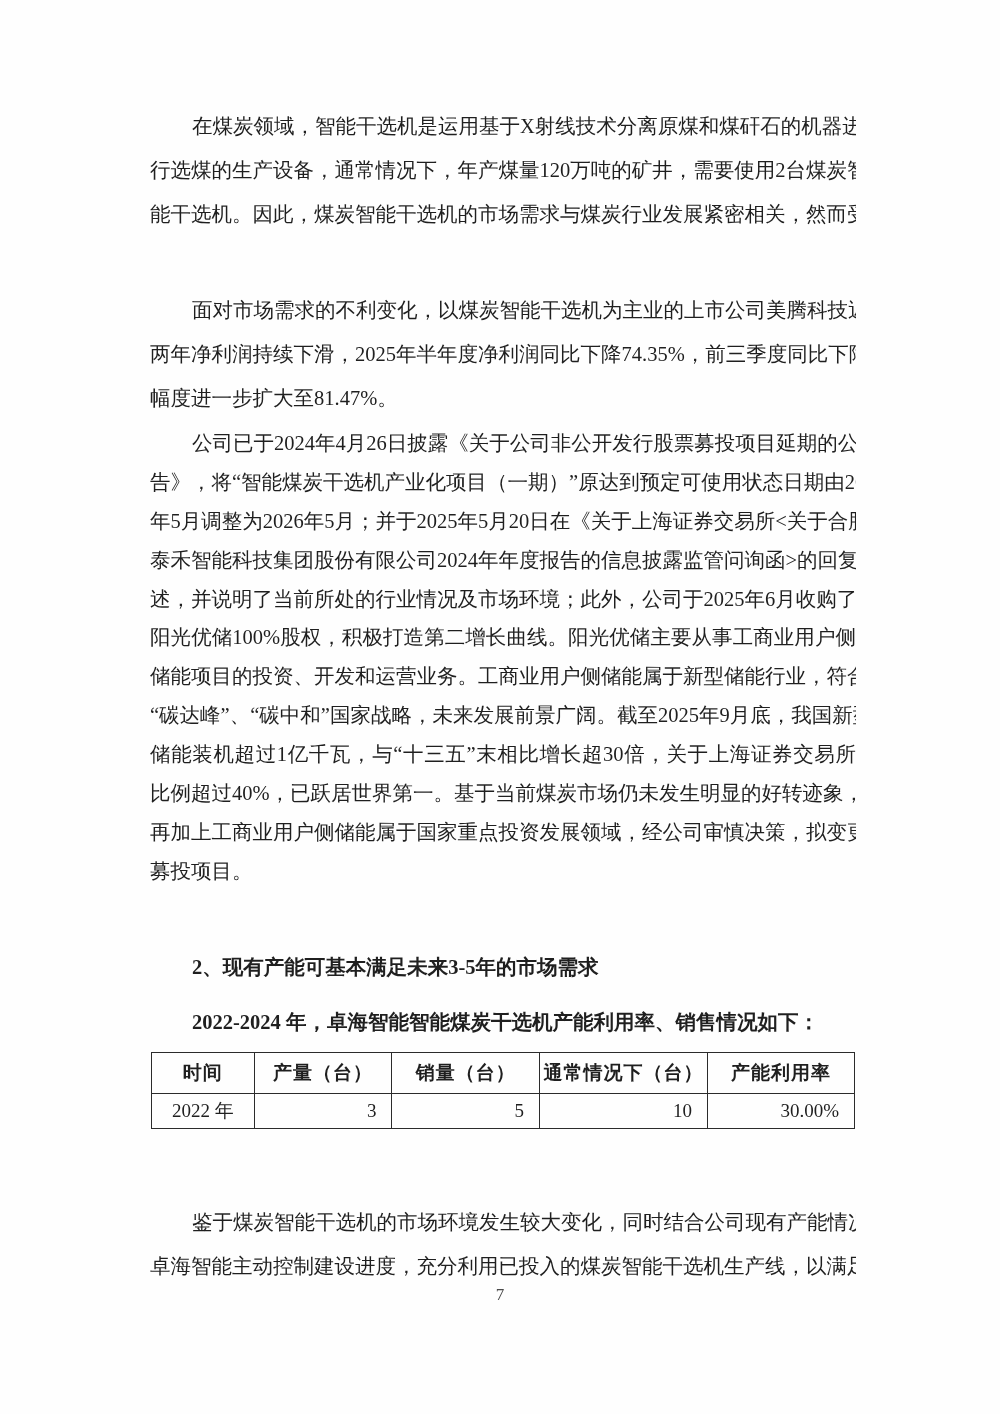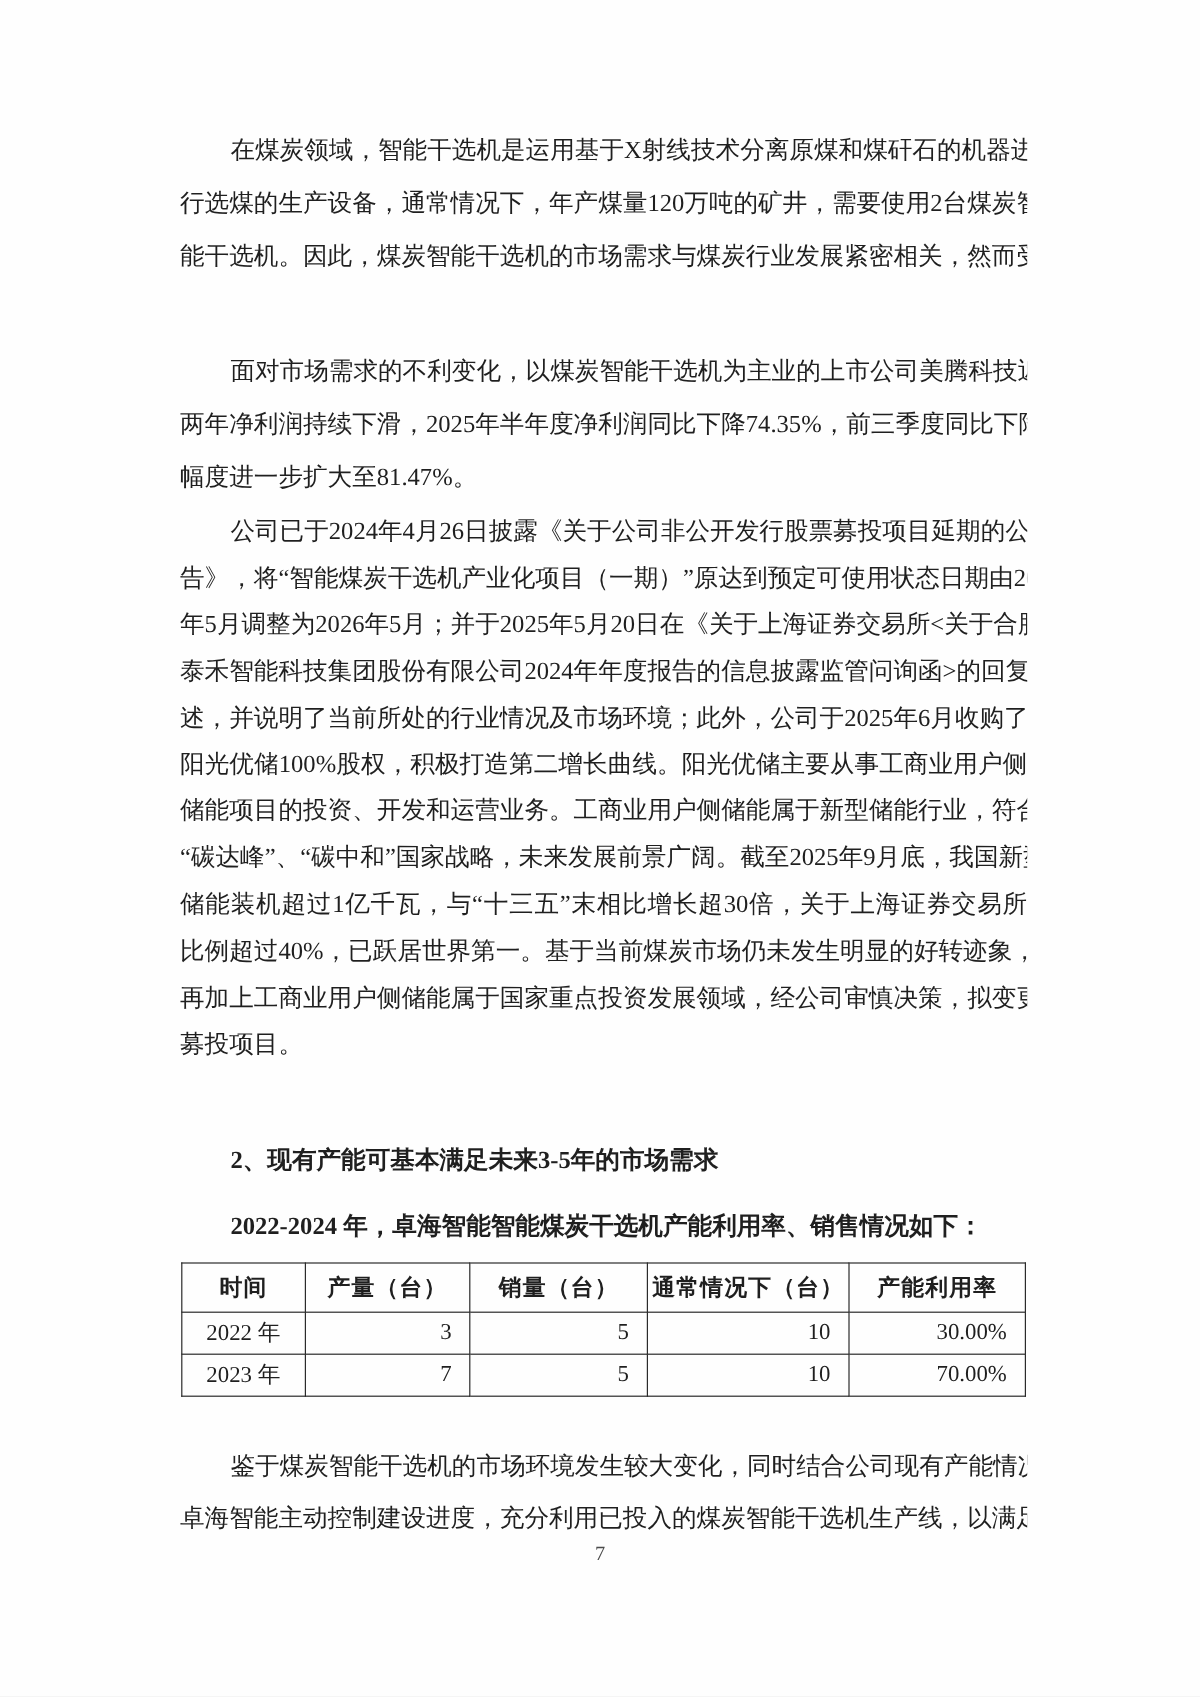--- a/index.html
+++ b/index.html
@@ -148,27 +148,20 @@
       </tr>
     </thead>
     <tbody>
       <tr>
         <td class="year">2022 年</td>
         <td class="num">3</td>
         <td class="num">5</td>
         <td class="num">10</td>
         <td class="num">30.00%</td>
       </tr>
-      <tr>
-        <td class="year">2023 年</td>
-        <td class="num">7</td>
-        <td class="num">5</td>
-        <td class="num">10</td>
-        <td class="num">70.00%</td>
-      </tr>
     </tbody>
   </table>
 
   <div class="block" style="top:1200px">
     <div class="line indent">鉴于煤炭智能干选机的市场环境发生较大变化，同时结合公司现有产能情况，</div>
     <div class="line">卓海智能主动控制建设进度，充分利用已投入的煤炭智能干选机生产线，以满足</div>
   </div>
 
   <div class="page-number">7</div>
 

